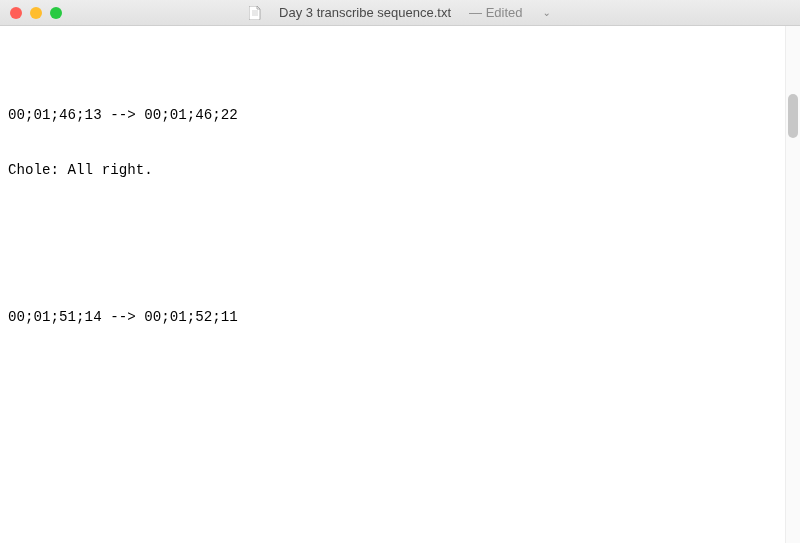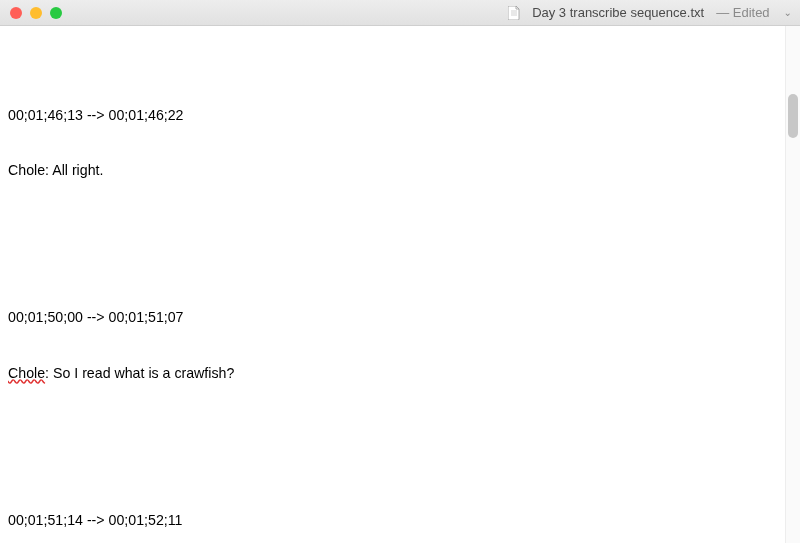--- a/index.html
+++ b/index.html
@@ -35,23 +35,23 @@
       width: 12px;
       height: 12px;
       border-radius: 50%;
     }
     .tl-close { background: #ff5f57; }
     .tl-min { background: #ffbd2e; }
     .tl-max { background: #28ca42; }
     .title-center {
       flex: 1;
       display: flex;
-      justify-content: flex-end;
+      justify-content: center;
       align-items: center;
-      gap: 12px;
+      gap: 18px;
       font-size: 13px;
       color: #4a4a4a;
     }
     .doc-icon {
       width: 12px;
       height: 14px;
       display: inline-block;
     }
     .edited {
       color: #8a8a8a;
@@ -60,21 +60,21 @@
       color: #8a8a8a;
       font-size: 10px;
       margin-left: 2px;
     }
     .content-wrap {
       position: relative;
       height: calc(100% - 26px);
     }
     .content {
       padding: 6px 20px 6px 8px;
-      font-family: Liberation Sans, sans-serif;
+      font-family: Liberation Mono, monospace;
       font-size: 14.2px;
       line-height: 1.3;
       color: #000;
       background: #fff;
       white-space: pre-wrap;
       word-wrap: break-word;
       height: 100%;
       overflow: hidden;
     }
     .entry {
@@ -137,24 +137,20 @@
   </div>
 </div>
 
 <div class="content-wrap">
   <div class="content">
     <div class="entry">
       <span class="ts">00;01;46;13 --&gt; 00;01;46;22</span>
       <span class="txt">Chole: All right.</span>
     </div>
     <div class="entry">
-      <span class="ts">00;01;50;00 --&gt; 00;01;51;07</span>
-      <span class="txt"><span class="spell-err">Chole</span><span>: So I read what is a crawfish?</span></span>
-    </div>
-    <div class="entry">
       <span class="ts">00;01;51;14 --&gt; 00;01;52;11</span>
       
     </div>
     
     
     
     
     
     
     

